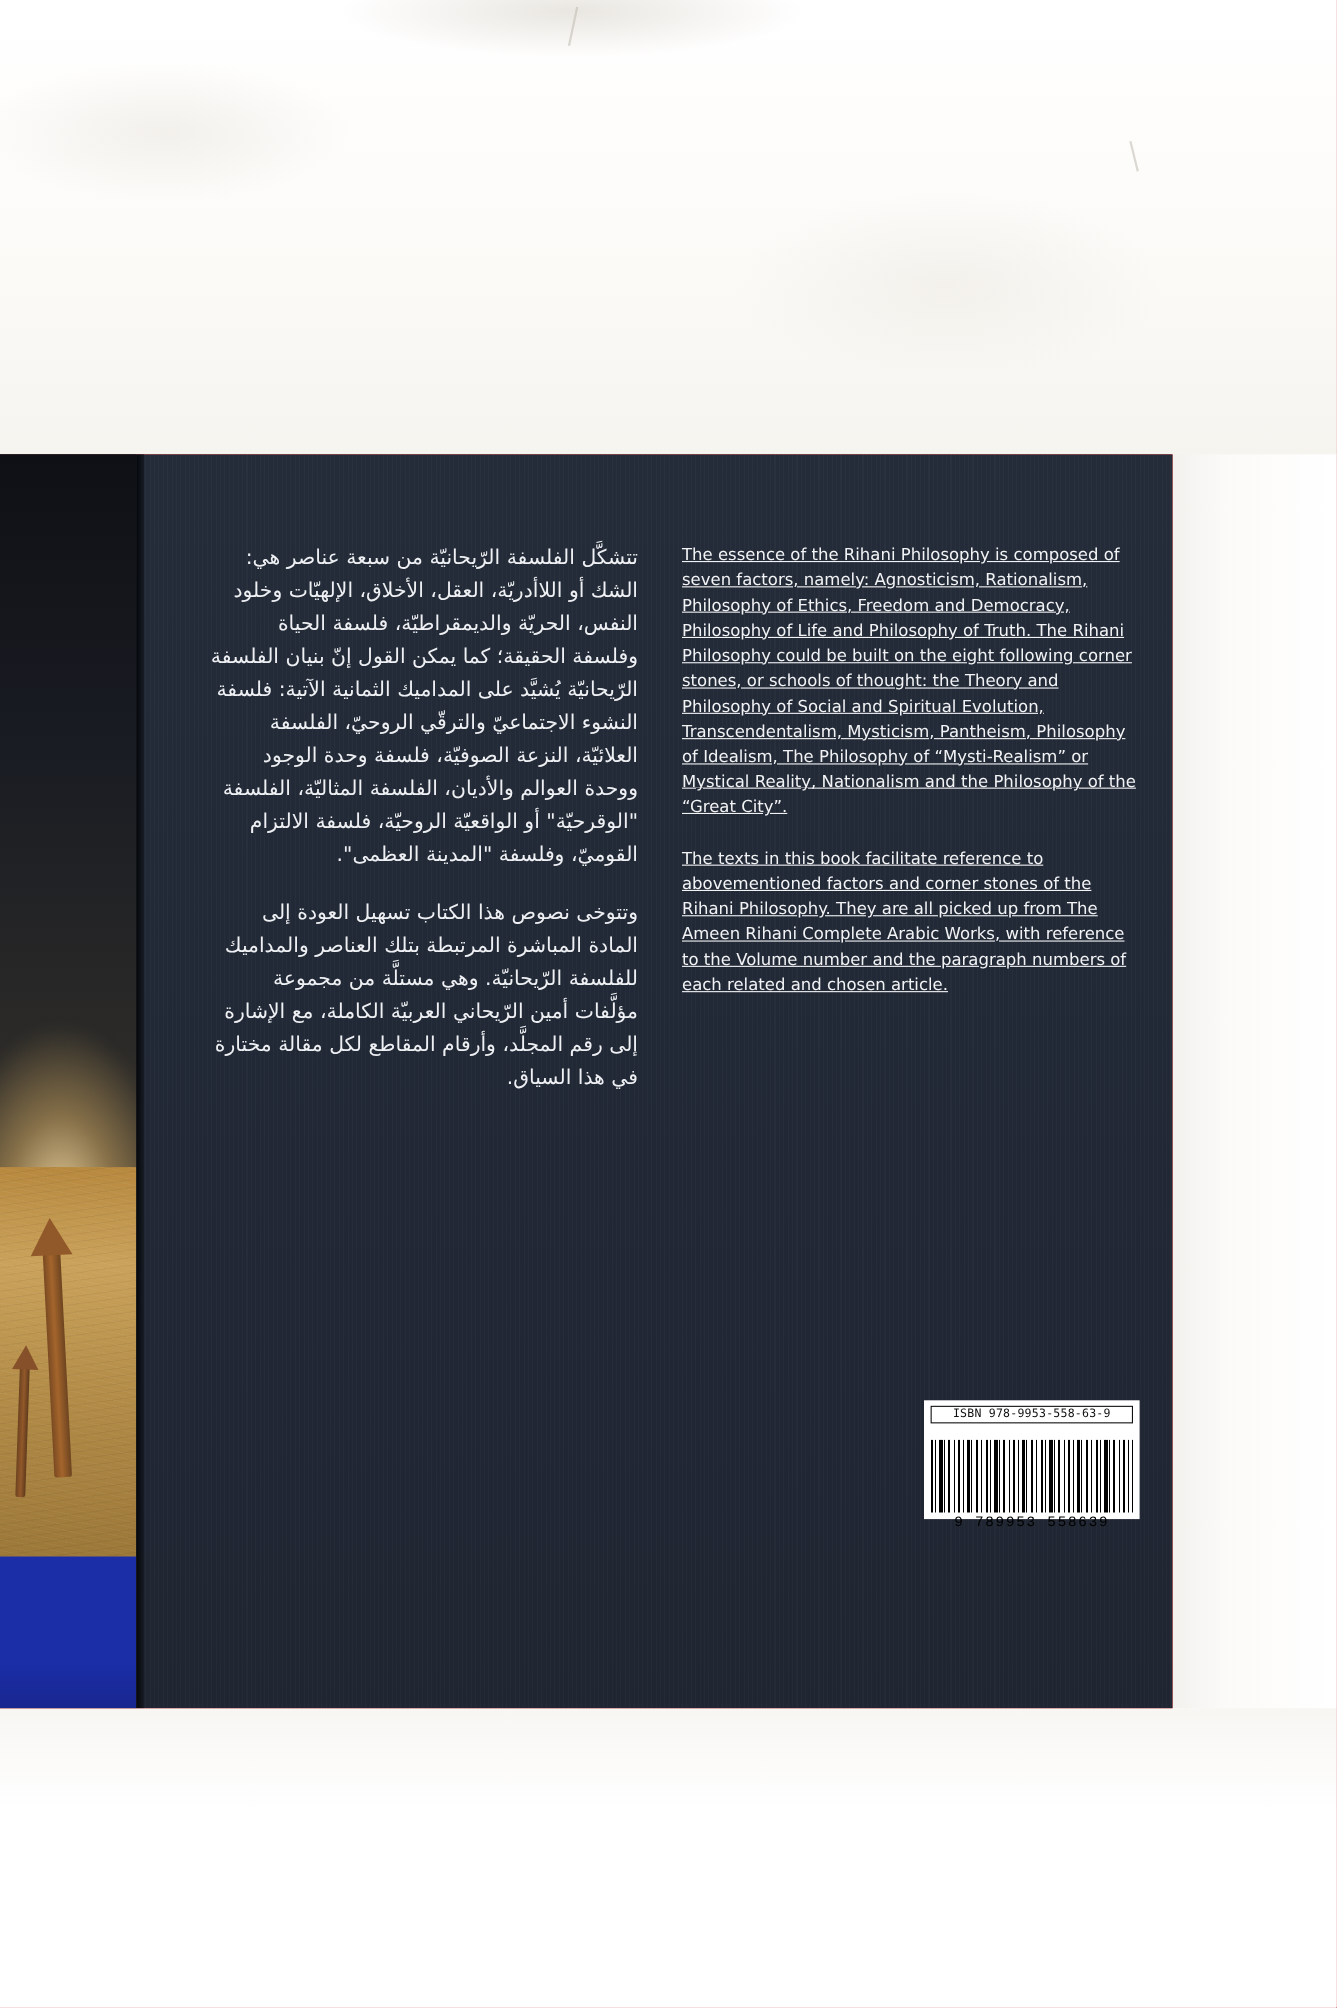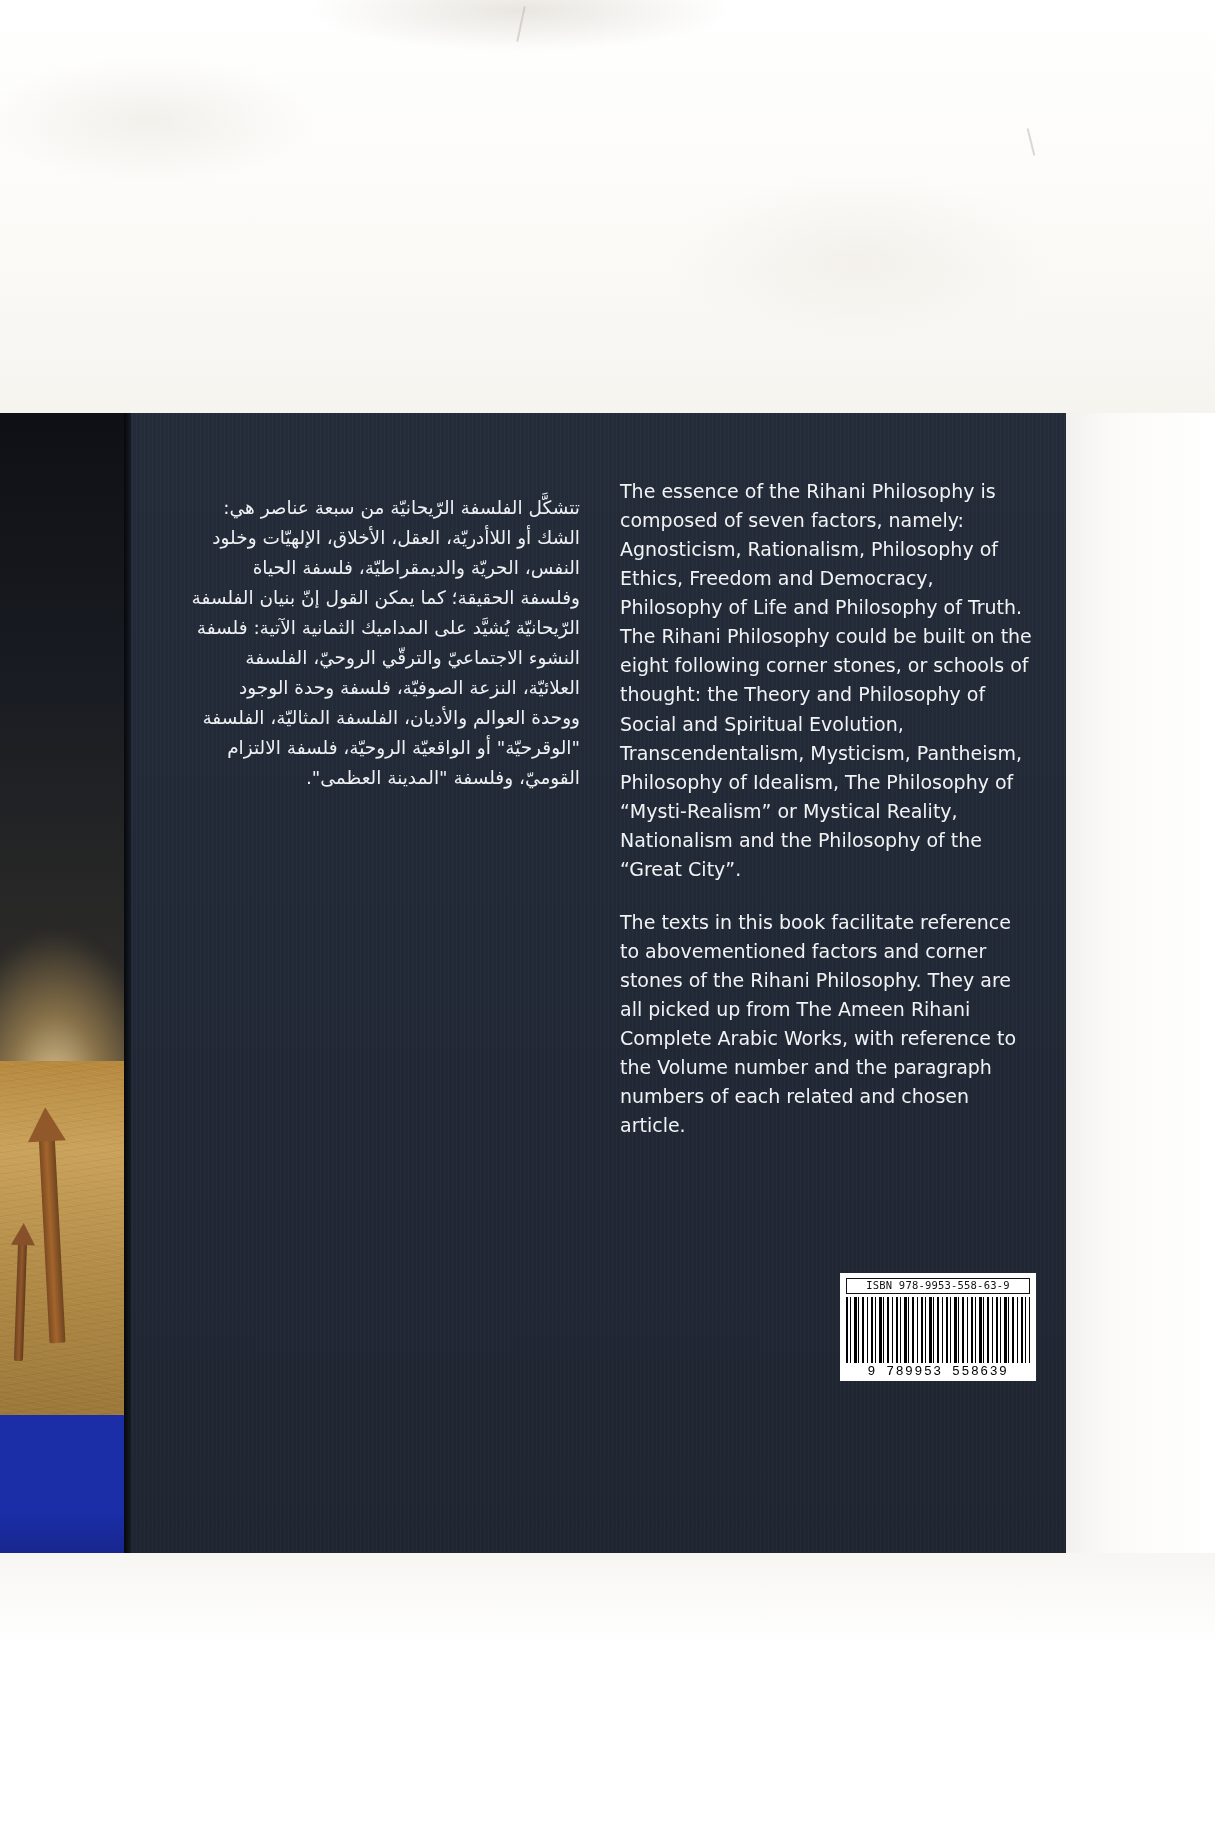--- a/index.html
+++ b/index.html
@@ -152,26 +152,27 @@
     font-family: "DejaVu Sans", sans-serif;
     font-size: 18.5px;
     line-height: 1.62;
     letter-spacing: 0px;
   }
   .col-ar p { margin: 0 0 22px 0; }
 
   .col-en {
     position: absolute;
     left: 620px;
-    top: 64px;
+    top: 80px;
     width: 415px;
     color: #f2f3f5;
     font-family: "DejaVu Sans", sans-serif;
-    font-size: 19px;
+    font-size: 15px;
     line-height: 1.53;
+    text-decoration: underline;
   }
   .col-en p { margin: 0 0 24px 0; }
 
   
   .barcode-box {
     position: absolute;
     left: 840px;
     top: 860px;
     width: 196px;
     height: 108px;
@@ -181,21 +182,21 @@
   }
   .barcode-isbn {
     font-family: "DejaVu Sans Mono", monospace;
     font-size: 10.5px;
     color: #111;
     letter-spacing: .2px;
     text-align: center;
     line-height: 1.1;
     border: 1px solid #111;
     padding: 1px 0 1px 0;
-    margin-bottom: 3px;
+    margin-bottom: 15px;
   }
   .barcode-bars {
     height: 66px;
     width: 100%;
     background-image: repeating-linear-gradient(
       90deg,
       #000 0px, #000 2px, #fff 2px, #fff 4px,
       #000 4px, #000 5px, #fff 5px, #fff 8px,
       #000 8px, #000 11px, #fff 11px, #fff 12px,
       #000 12px, #000 13px, #fff 13px, #fff 16px,
@@ -244,20 +245,21 @@
       <div class="strip-sand"></div>
       <div class="strip-sand-grain"></div>
       <div class="arrow-big"></div>
       <div class="arrow-small"></div>
       <div class="strip-blue"></div>
     </div>
     <div class="seam"></div>
 
     <div class="col-ar">
       <p>تتشكَّل الفلسفة الرّيحانيّة من سبعة عناصر هي: الشك أو اللاأدريّة، العقل، الأخلاق، الإلهيّات وخلود النفس، الحريّة والديمقراطيّة، فلسفة الحياة وفلسفة الحقيقة؛ كما يمكن القول إنّ بنيان الفلسفة الرّيحانيّة يُشيَّد على المداميك الثمانية الآتية: فلسفة النشوء الاجتماعيّ والترقّي الروحيّ، الفلسفة العلائيّة، النزعة الصوفيّة، فلسفة وحدة الوجود ووحدة العوالم والأديان، الفلسفة المثاليّة، الفلسفة "الوقرحيّة" أو الواقعيّة الروحيّة، فلسفة الالتزام القوميّ، وفلسفة "المدينة العظمى".</p>
+      <p>وتتوخى نصوص هذا الكتاب تسهيل العودة إلى المادة المباشرة المرتبطة بتلك العناصر والمداميك للفلسفة الرّيحانيّة. وهي مستلَّة من مجموعة مؤلَّفات أمين الرّيحاني العربيّة الكاملة، مع الإشارة إلى رقم المجلَّد، وأرقام المقاطع لكل مقالة مختارة في هذا السياق.</p>
     </div>
 
     <div class="col-en">
       <p>The essence of the Rihani Philosophy is composed of seven factors, namely: Agnosticism, Rationalism, Philosophy of Ethics, Freedom and Democracy, Philosophy of Life and Philosophy of Truth. The Rihani Philosophy could be built on the eight following corner stones, or schools of thought: the Theory and Philosophy of Social and Spiritual Evolution, Transcendentalism, Mysticism, Pantheism, Philosophy of Idealism, The Philosophy of “Mysti-Realism” or Mystical Reality, Nationalism and the Philosophy of the “Great City”.</p>
       <p>The texts in this book facilitate reference to abovementioned factors and corner stones of the Rihani Philosophy. They are all picked up from The Ameen Rihani Complete Arabic Works, with reference to the Volume number and the paragraph numbers of each related and chosen article.</p>
     </div>
 
     <div class="barcode-box">
       <div class="barcode-isbn">ISBN 978-9953-558-63-9</div>
       <div class="barcode-bars"></div>

